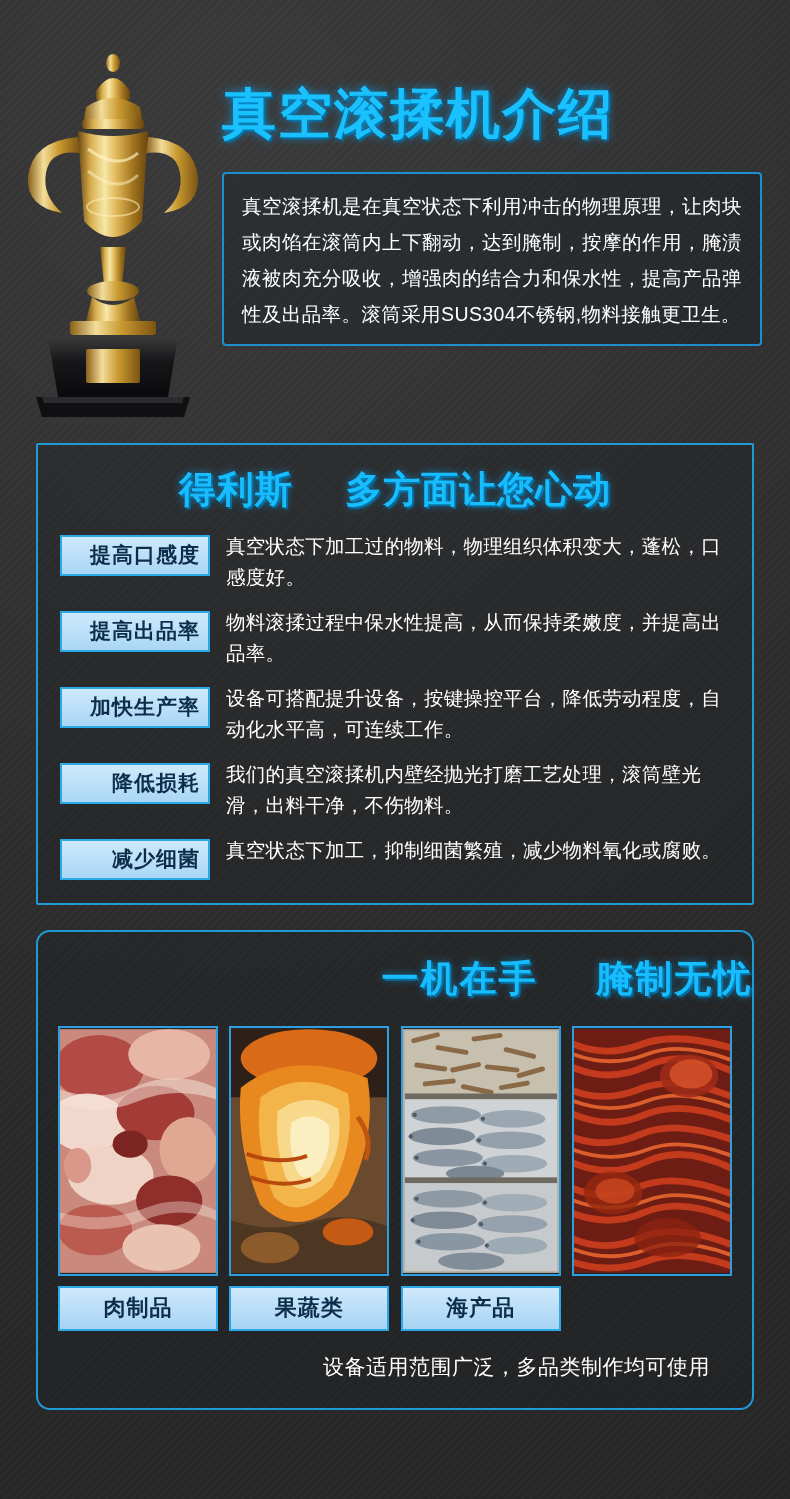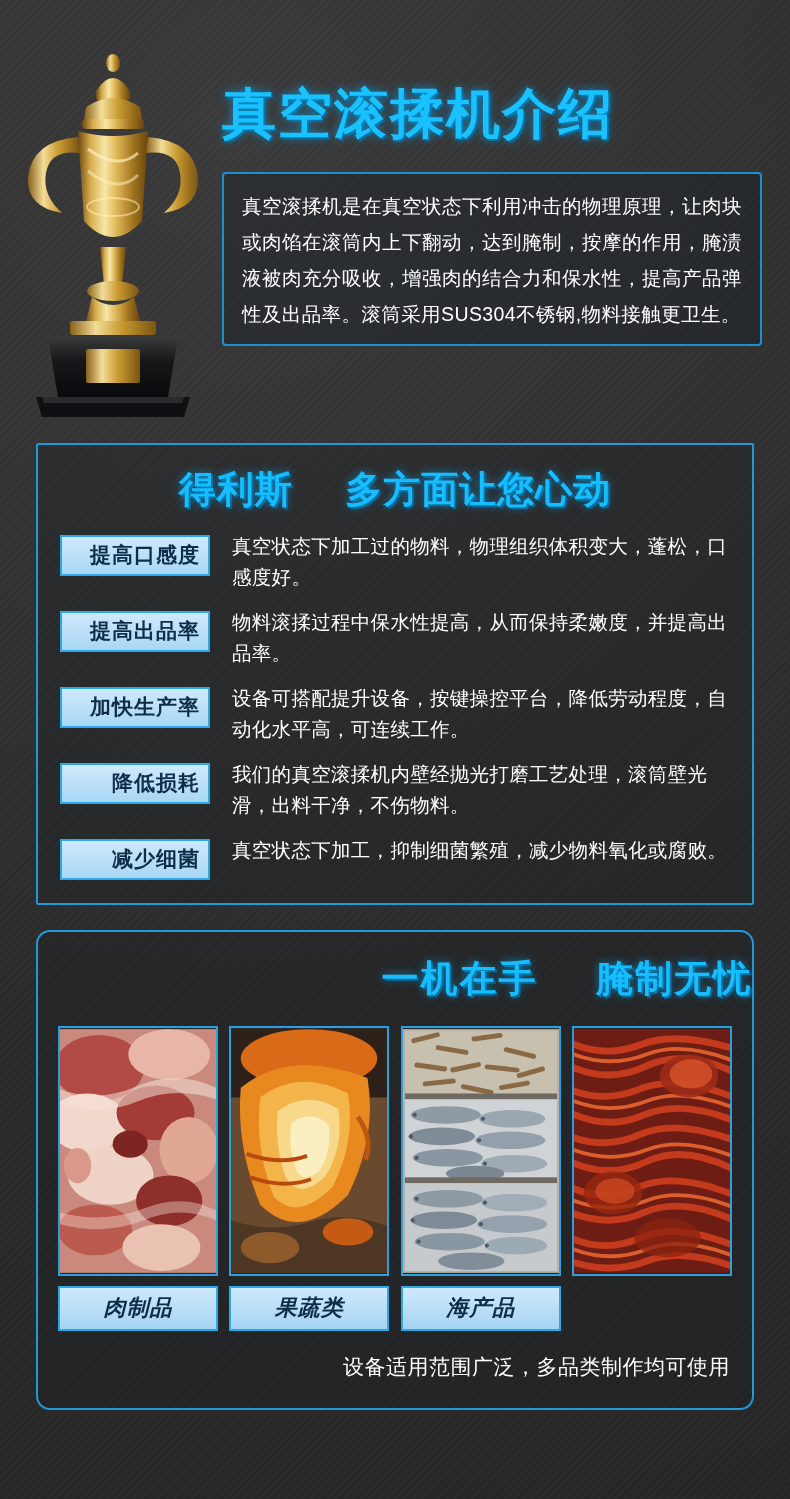--- a/index.html
+++ b/index.html
@@ -108,21 +108,21 @@
     border: 2px solid #2aa8e8;
     background: linear-gradient(180deg, #cfe9fb 0%, #a9d7f5 100%);
     color: #0d2d4a;
     font-size: 21px;
     font-weight: bold;
     letter-spacing: 1px;
     margin-top: 4px;
   }
 
   .feat-text {
-    margin-left: 22px;
+    margin-left: 16px;
     color: #ffffff;
     font-size: 19.5px;
     line-height: 31px;
     letter-spacing: 0.3px;
   }
 
   
   .gallery {
     position: absolute;
     left: 36px;
@@ -165,27 +165,26 @@
   .card-label {
     margin-top: 10px;
     text-align: center;
     padding: 5px 0 6px 0;
     border: 2px solid #2aa8e8;
     background: linear-gradient(180deg, #cfe9fb 0%, #a6d4f3 100%);
     color: #0d2d4a;
     font-size: 22px;
     font-weight: bold;
     letter-spacing: 1px;
-    font-style: italic;
   }
 
   .gallery-footer {
     margin-top: 22px;
     text-align: right;
-    padding-right: 22px;
+    padding-right: 42px;
     color: #ffffff;
     font-size: 21px;
     letter-spacing: 0.5px;
   }
 </style>
 </head>
 <body>
 
 <div class="page">
 

